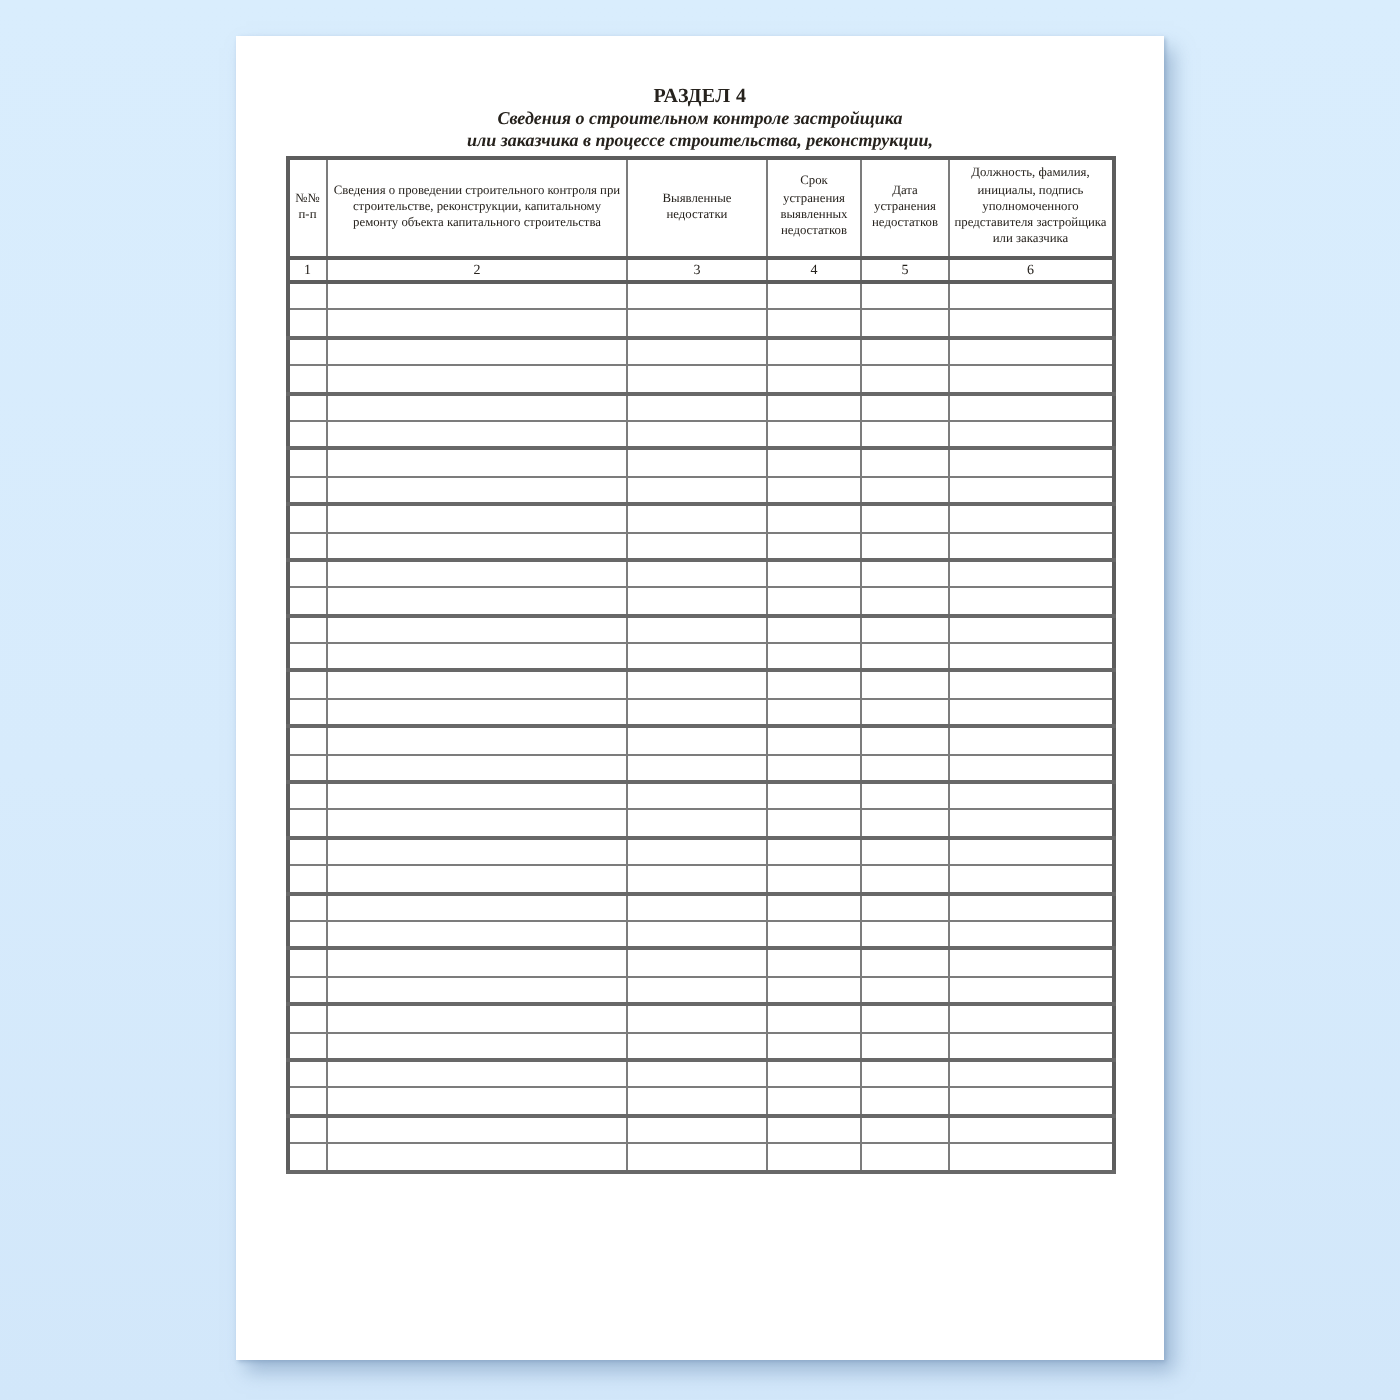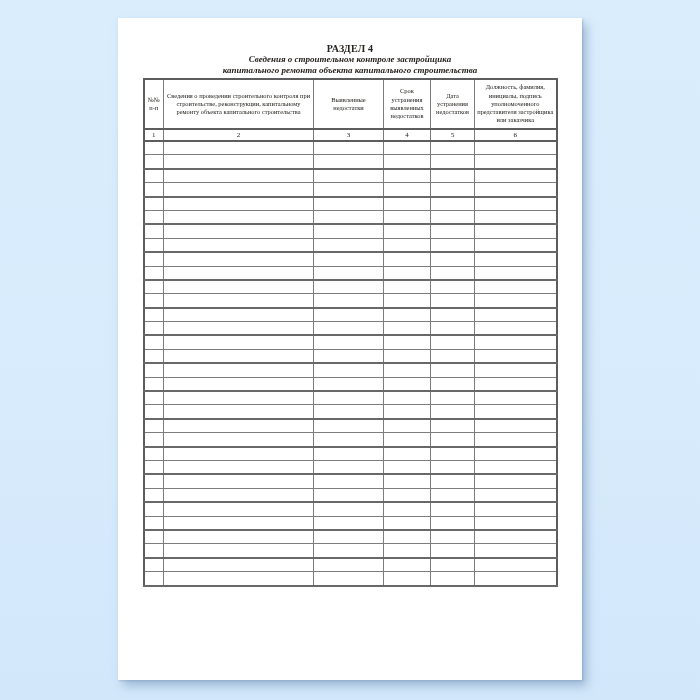--- a/index.html
+++ b/index.html
@@ -78,21 +78,21 @@
   col.c5{ width:44px; }
   col.c6{ width:82px; }
 </style>
 </head>
 <body>
 
 <div class="paper">
   <div class="title-block">
     <div class="section-title">РАЗДЕЛ 4</div>
     <div class="subtitle-line">Сведения о строительном контроле застройщика</div>
-    <div class="subtitle-line">капитального ремонта объекта капитального строительства</div>
+    <div class="subtitle-line">или заказчика в процессе строительства, реконструкции,</div>
   </div>
 
   <table class="log-table">
     <colgroup>
       <col class="c1">
         <col class="c2">
         <col class="c3">
         <col class="c4">
         <col class="c5">
         <col class="c6">

